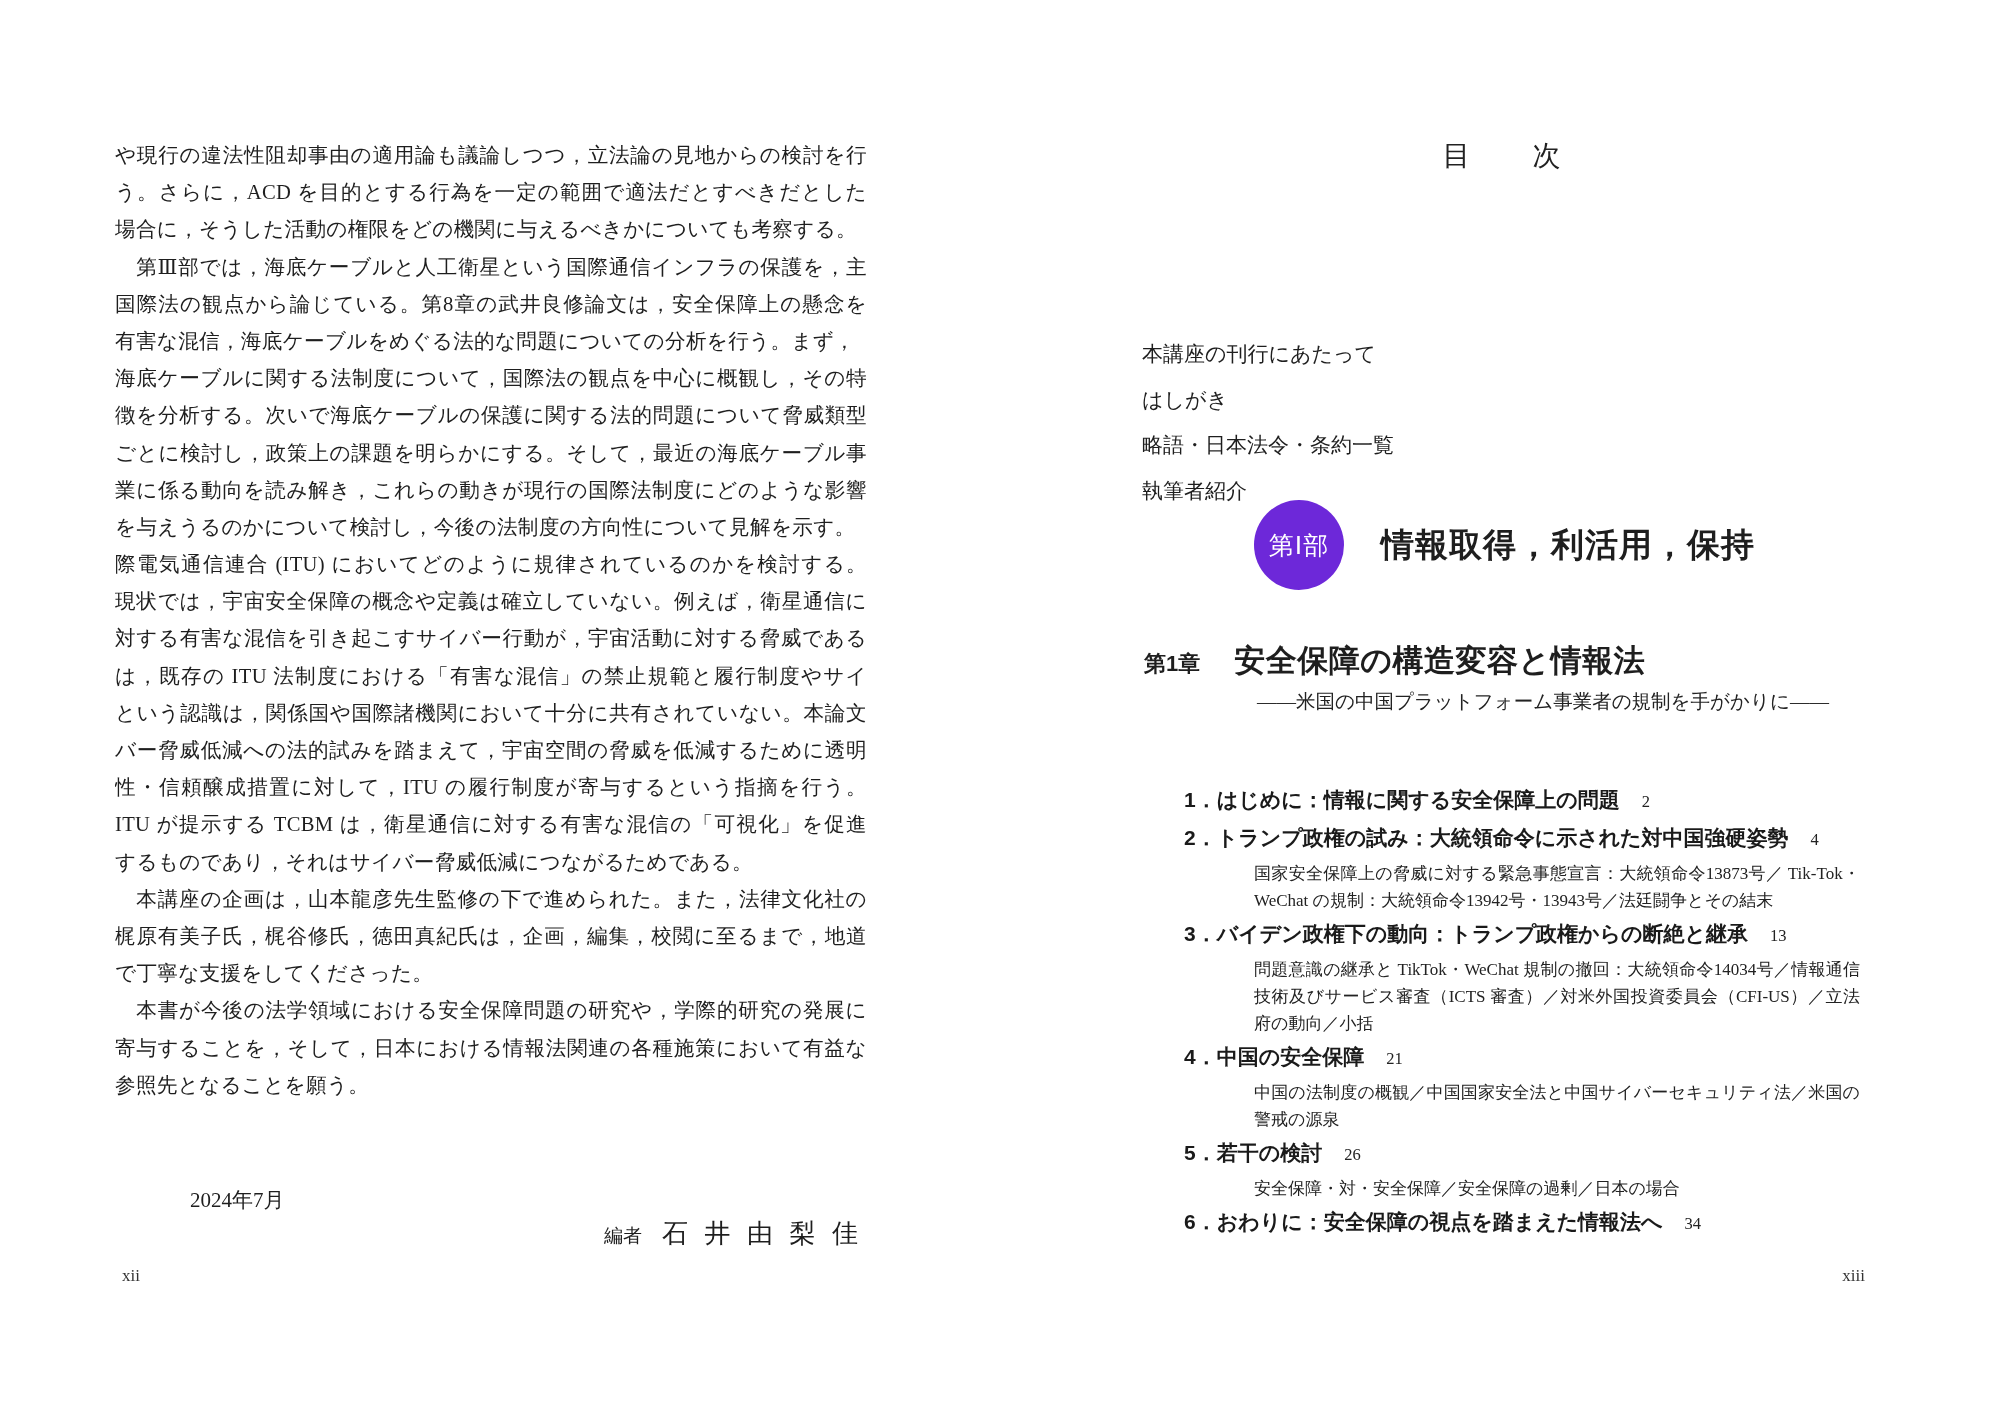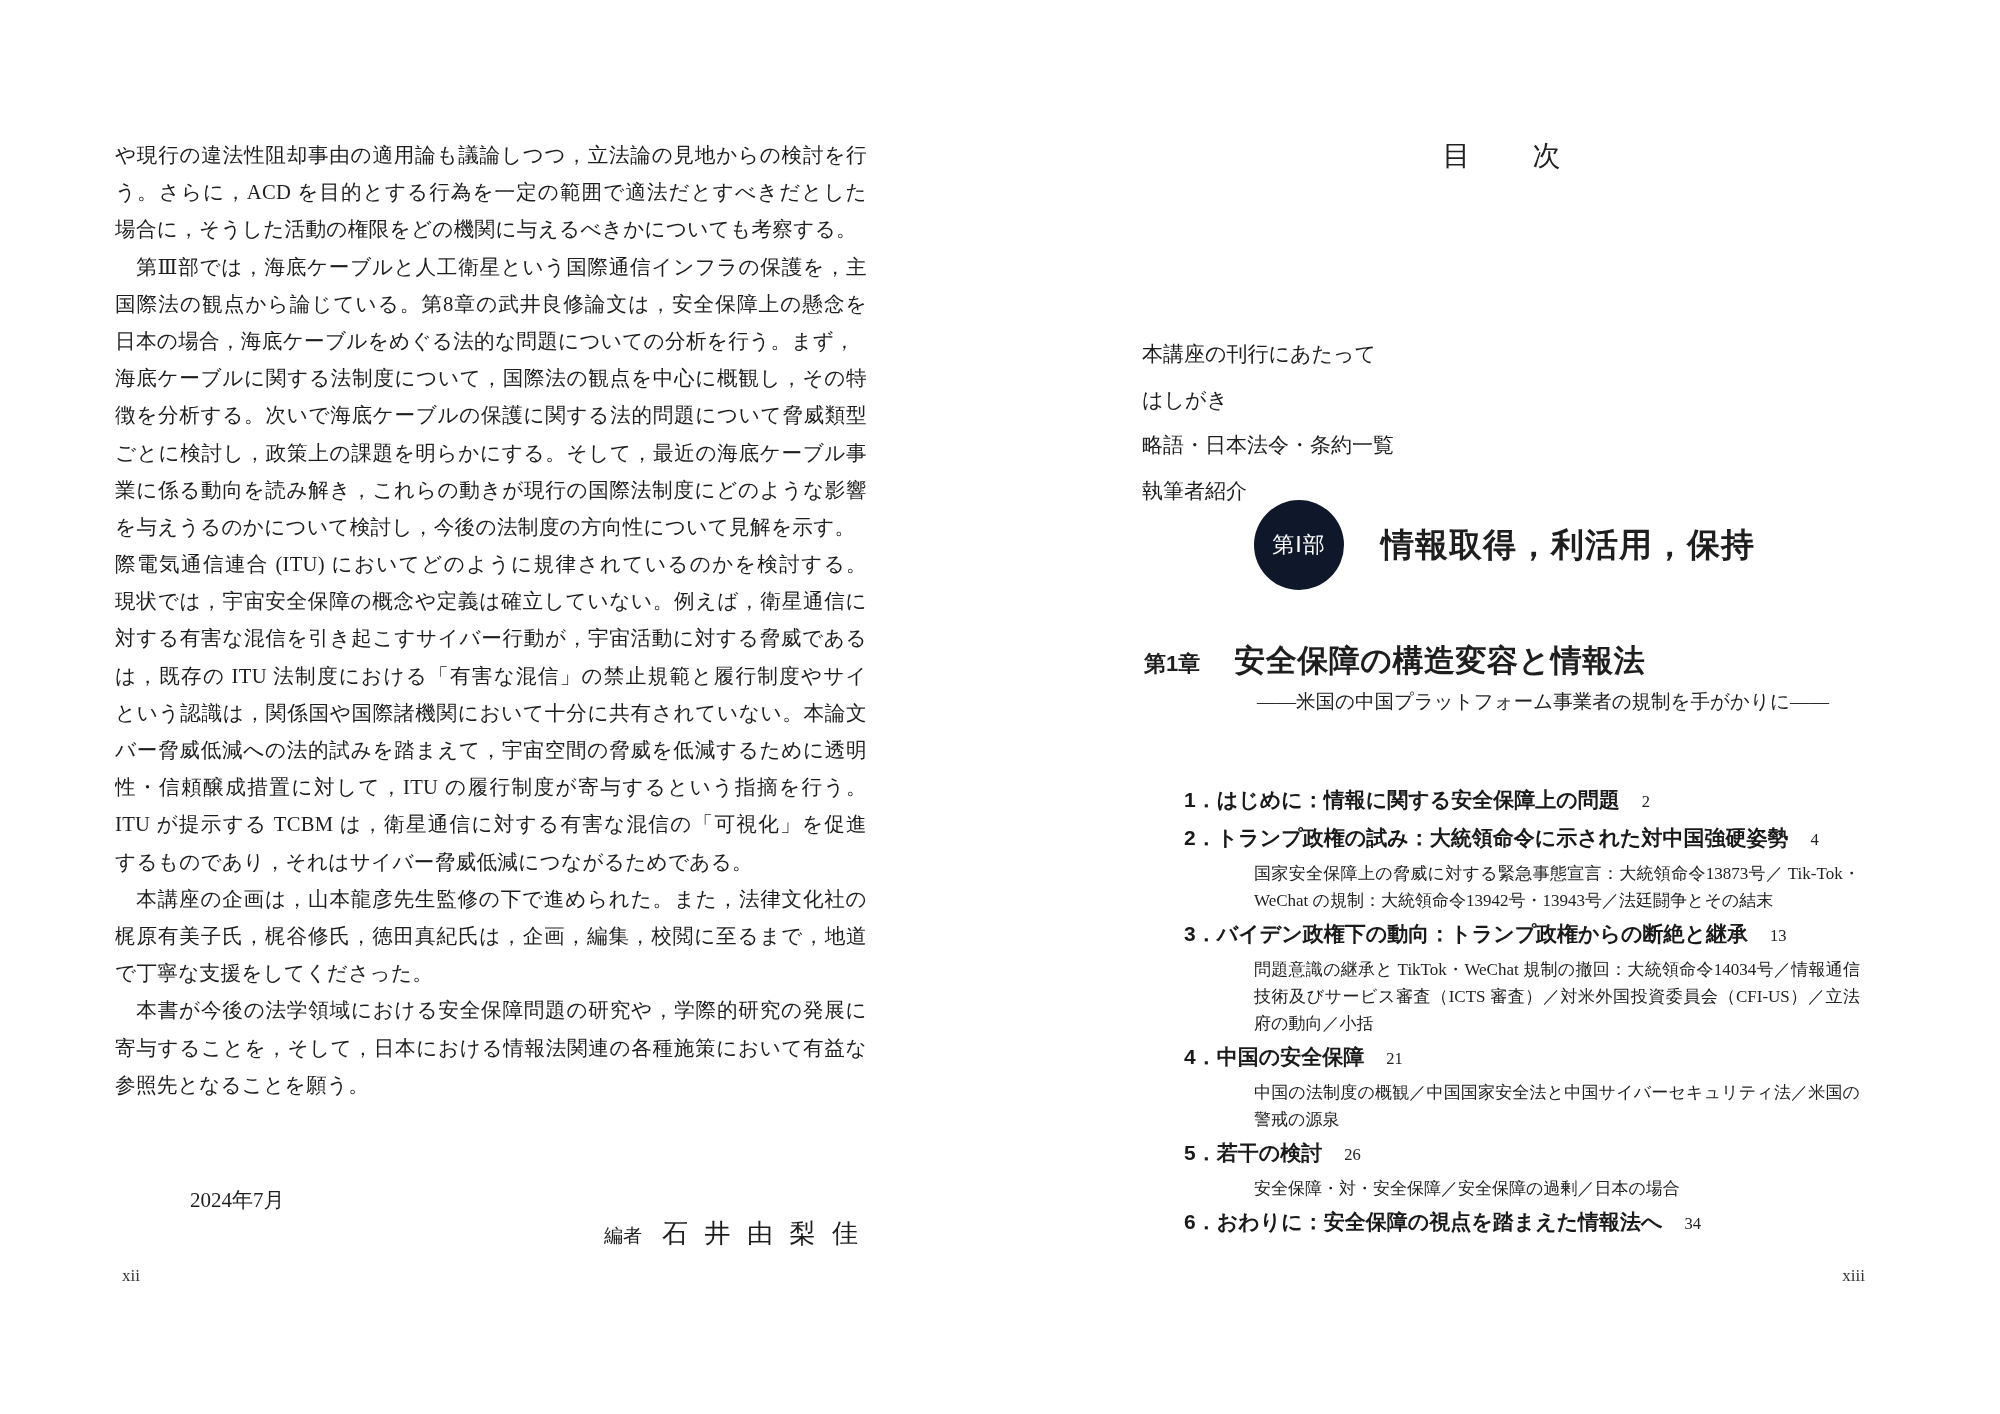--- a/index.html
+++ b/index.html
@@ -29,23 +29,23 @@
   
   #right-page{left:1140px;top:137px;width:725px;height:1200px;}
   #toc-title{
     position:absolute;top:0;left:0;width:100%;text-align:center;
     font-size:28px;letter-spacing:2px;color:#222;
   }
   #front-matter{position:absolute;top:195px;left:2px;}
   #front-matter .fm-line{font-size:21px;line-height:45.5px;}
   #part-row{position:absolute;top:363px;left:114px;display:flex;align-items:center;}
   #part-badge{
-    width:90px;height:90px;border-radius:50%;background:#0f172a;color:#ffffff;
+    width:90px;height:90px;border-radius:50%;background:#6d28d9;color:#ffffff;
     display:flex;align-items:center;justify-content:center;flex:none;
-    font-family:"Liberation Sans","DejaVu Sans",sans-serif;font-size:22px;letter-spacing:1px;
+    font-family:"Liberation Sans","DejaVu Sans",sans-serif;font-size:25px;letter-spacing:1px;
   }
   #part-title{margin-left:37px;font-size:33px;font-weight:700;letter-spacing:1px;white-space:nowrap;}
   #chapter-row{position:absolute;top:503px;left:4px;display:flex;align-items:baseline;white-space:nowrap;}
   #chapter-label{
     font-family:"Liberation Sans","DejaVu Sans",sans-serif;
     font-size:22px;font-weight:700;margin-right:34px;
   }
   #chapter-title{font-size:31px;font-weight:700;letter-spacing:0.5px;}
   #chapter-subtitle{position:absolute;top:551px;left:117px;font-size:19.5px;white-space:nowrap;color:#222;}
   #author-row{position:absolute;top:575px;left:0;width:100%;text-align:right;padding-right:10px;box-sizing:border-box;font-size:20px;}
@@ -69,21 +69,21 @@
 </head>
 <body>
 
 <div class="page" id="left-page">
   <div id="preface-lines">
       <div class="pline fill">や現行の違法性阻却事由の適用論も議論しつつ，立法論の見地からの検討を行</div>
       <div class="pline fill">う。さらに，ACD を目的とする行為を一定の範囲で適法だとすべきだとした</div>
       <div class="pline">場合に，そうした活動の権限をどの機関に与えるべきかについても考察する。</div>
       <div class="pline fill">　第Ⅲ部では，海底ケーブルと人工衛星という国際通信インフラの保護を，主に</div>
       <div class="pline fill">国際法の観点から論じている。第8章の武井良修論文は，安全保障上の懸念を</div>
-      <div class="pline">日本の場合，海底ケーブルをめぐる法的な問題についての分析を行う。まず，</div>
+      <div class="pline">有害な混信，海底ケーブルをめぐる法的な問題についての分析を行う。まず，</div>
       <div class="pline fill">海底ケーブルに関する法制度について，国際法の観点を中心に概観し，その特</div>
       <div class="pline fill">徴を分析する。次いで海底ケーブルの保護に関する法的問題について脅威類型</div>
       <div class="pline fill">ごとに検討し，政策上の課題を明らかにする。そして，最近の海底ケーブル事</div>
       <div class="pline fill">業に係る動向を読み解き，これらの動きが現行の国際法制度にどのような影響</div>
       <div class="pline">を与えうるのかについて検討し，今後の法制度の方向性について見解を示す。</div>
       <div class="pline fill">際電気通信連合 (ITU) においてどのように規律されているのかを検討する。</div>
       <div class="pline fill">現状では，宇宙安全保障の概念や定義は確立していない。例えば，衛星通信に</div>
       <div class="pline fill">対する有害な混信を引き起こすサイバー行動が，宇宙活動に対する脅威である</div>
       <div class="pline fill">は，既存の ITU 法制度における「有害な混信」の禁止規範と履行制度やサイ</div>
       <div class="pline fill">という認識は，関係国や国際諸機関において十分に共有されていない。本論文</div>

